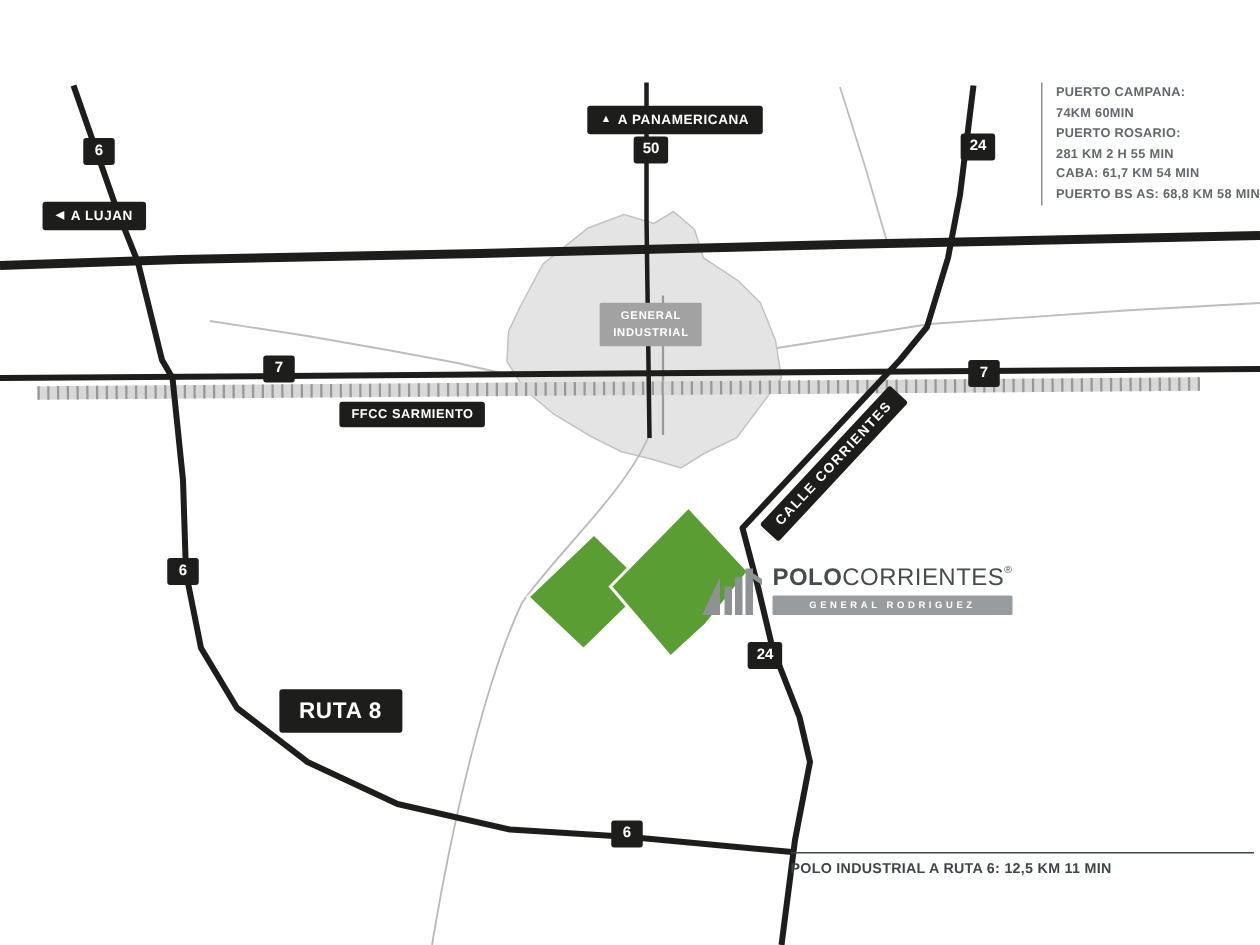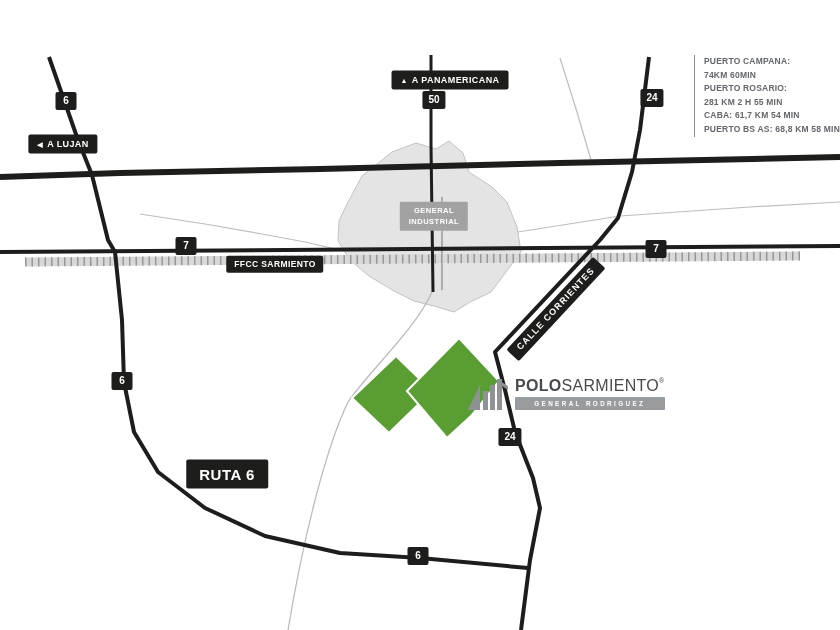--- a/index.html
+++ b/index.html
@@ -11,21 +11,21 @@
     font-weight:700;white-space:nowrap;display:inline-flex;align-items:center;gap:4px;
     border-radius:2px;line-height:1;}
   .arrow{font-size:7px;line-height:1;}
   .shield{position:absolute;transform:translate(-50%,-50%);background:#1d1d1b;color:#fff;
     font-weight:700;font-size:10px;line-height:1;padding:4px 6px;border-radius:2px;
     min-width:9px;text-align:center;}
 
   .lbl-panamericana{left:450px;top:80px;font-size:9px;padding:5px 9px;letter-spacing:.4px;}
   .lbl-lujan{left:63px;top:144px;font-size:9px;padding:5px 9px;letter-spacing:.4px;}
   .lbl-acceso{left:218px;top:169px;font-size:14px;padding:6px 12px;letter-spacing:.4px;}
-  .lbl-ffcc{left:275px;top:264px;font-size:8.5px;padding:4px 8px;letter-spacing:.4px;}
+  .lbl-ffcc{left:275px;top:276px;font-size:8.5px;padding:4px 8px;letter-spacing:.4px;}
   .lbl-corrientes{left:556px;top:309px;font-size:9px;padding:4px 9px;letter-spacing:1.1px;
     transform:translate(-50%,-50%) rotate(-47deg);}
   .lbl-ruta6{left:227px;top:474px;font-size:15px;padding:7px 13px;letter-spacing:.5px;}
 
   .city-label{position:absolute;left:390px;top:216px;transform:translate(-50%,-50%);
     background:#a2a2a2;color:#fff;font-size:7.5px;font-weight:700;letter-spacing:.5px;
     text-align:center;line-height:1.5;padding:3px 9px;border-radius:1px;margin-left:44px;}
 
   .distances{position:absolute;left:694px;top:55px;width:142px;border-left:1px solid #8f8f8f;
     padding-left:9px;color:#63676b;font-size:8.5px;font-weight:700;line-height:1.6;
@@ -75,21 +75,21 @@
     <span class="arrow">▲</span>
     <span>A PANAMERICANA</span>
   </div>
   <div class="blackbox lbl-lujan">
     <span class="arrow">◀</span>
     <span>A LUJAN</span>
   </div>
 
   <div class="blackbox lbl-ffcc">FFCC SARMIENTO</div>
   <div class="blackbox lbl-corrientes">CALLE CORRIENTES</div>
-  <div class="blackbox lbl-ruta6">RUTA 6</div>
+  <div class="blackbox lbl-ruta6">RUTA 8</div>
 
   <div class="shield" style="left:66px;top:101px">6</div>
   <div class="shield" style="left:434px;top:100px">50</div>
   <div class="shield" style="left:652px;top:98px">24</div>
   <div class="shield" style="left:186px;top:246px">7</div>
   <div class="shield" style="left:656px;top:249px">7</div>
   <div class="shield" style="left:122px;top:381px">6</div>
   <div class="shield" style="left:510px;top:437px">24</div>
   <div class="shield" style="left:418px;top:556px">6</div>
 
@@ -100,30 +100,31 @@
 
   <div class="distances">
     <div>PUERTO CAMPANA:</div>
     <div>74KM 60MIN</div>
     <div>PUERTO ROSARIO:</div>
     <div>281 KM 2 H 55 MIN</div>
     <div>CABA: 61,7 KM 54 MIN</div>
     <div>PUERTO BS AS: 68,8 KM 58 MIN</div>
   </div>
 
+  <div class="footer-note">POLO INDUSTRIAL A RUTA 6: 12,5 KM 11 MIN</div>
 
   <div class="logo">
     <svg width="40" height="33" viewBox="0 0 40 33">
       <polygon points="0,33 12,8 12,33" fill="#8e9294"></polygon>
       <rect x="15" y="14" width="5" height="19" fill="#8e9294"></rect>
       <rect x="22" y="8" width="5" height="25" fill="#8e9294"></rect>
       <rect x="29" y="2" width="5" height="31" fill="#8e9294"></rect>
       <polygon points="29,2 40,9 40,13 34,9" fill="#8e9294"></polygon>
     </svg>
     <div class="logo-text">
       <div class="logo-line1">
-        <span class="logo-bold">POLO</span><span class="logo-light">SARMIENTO</span><span class="logo-reg">®</span>
+        <span class="logo-bold">POLO</span><span class="logo-light">CORRIENTES</span><span class="logo-reg">®</span>
       </div>
       <div class="logo-sub">GENERAL RODRIGUEZ</div>
     </div>
   </div>
 
 </div>
 
 </body></html>

